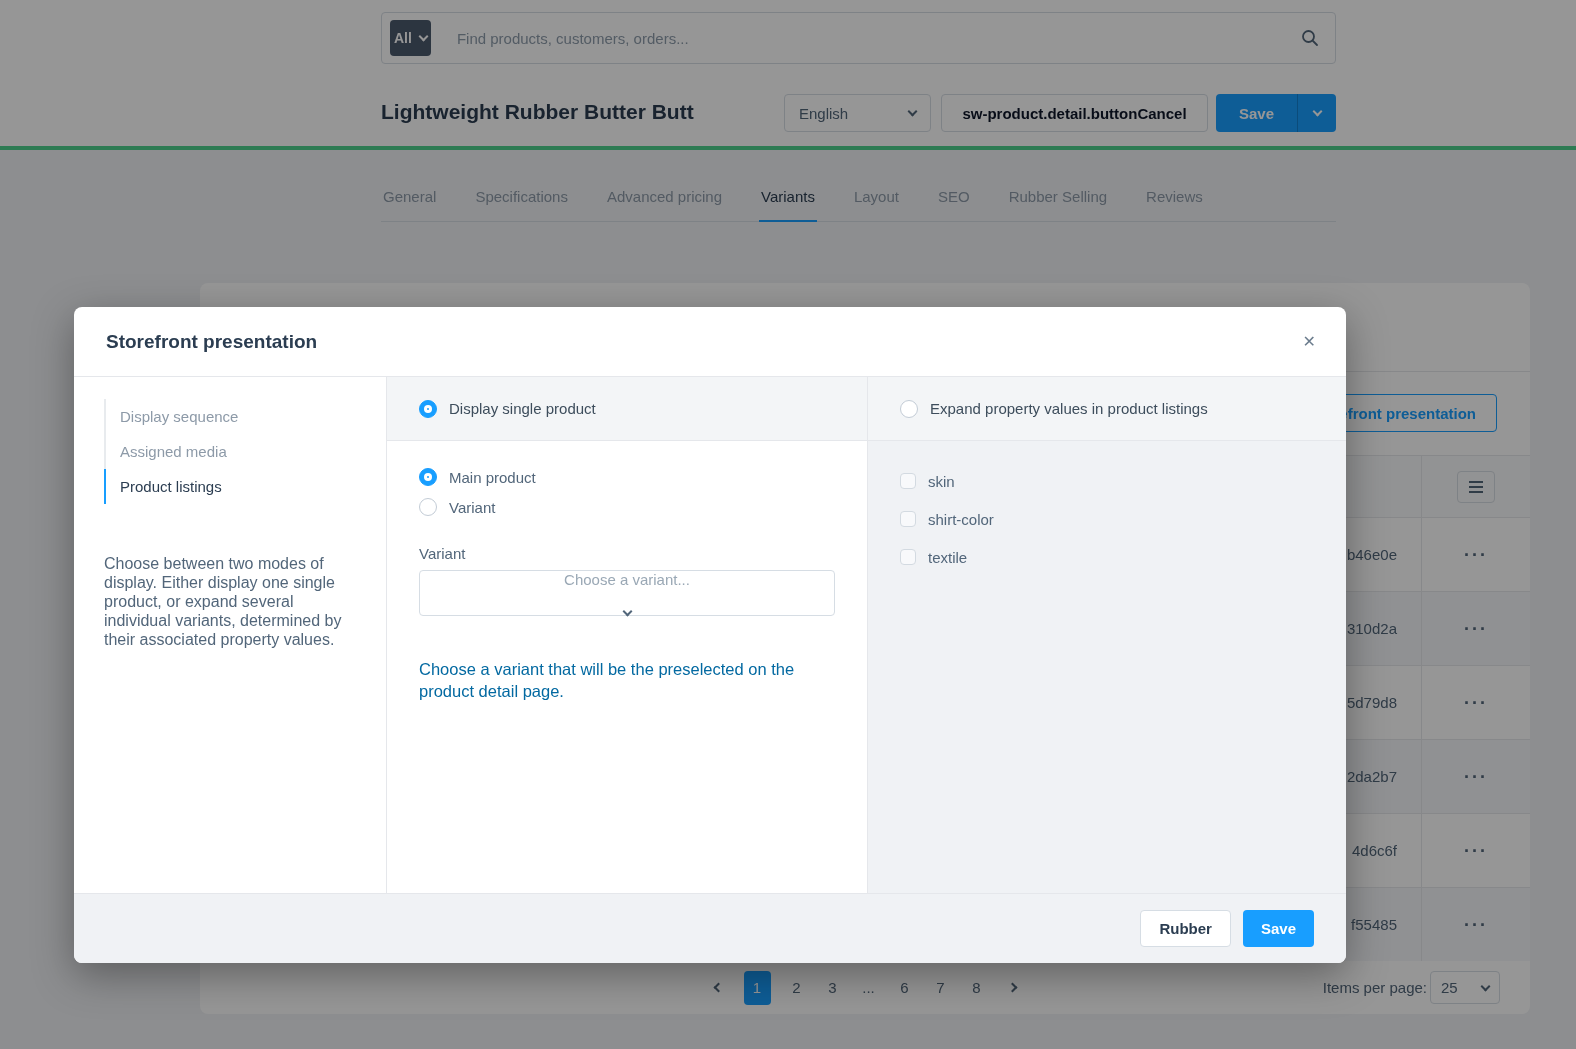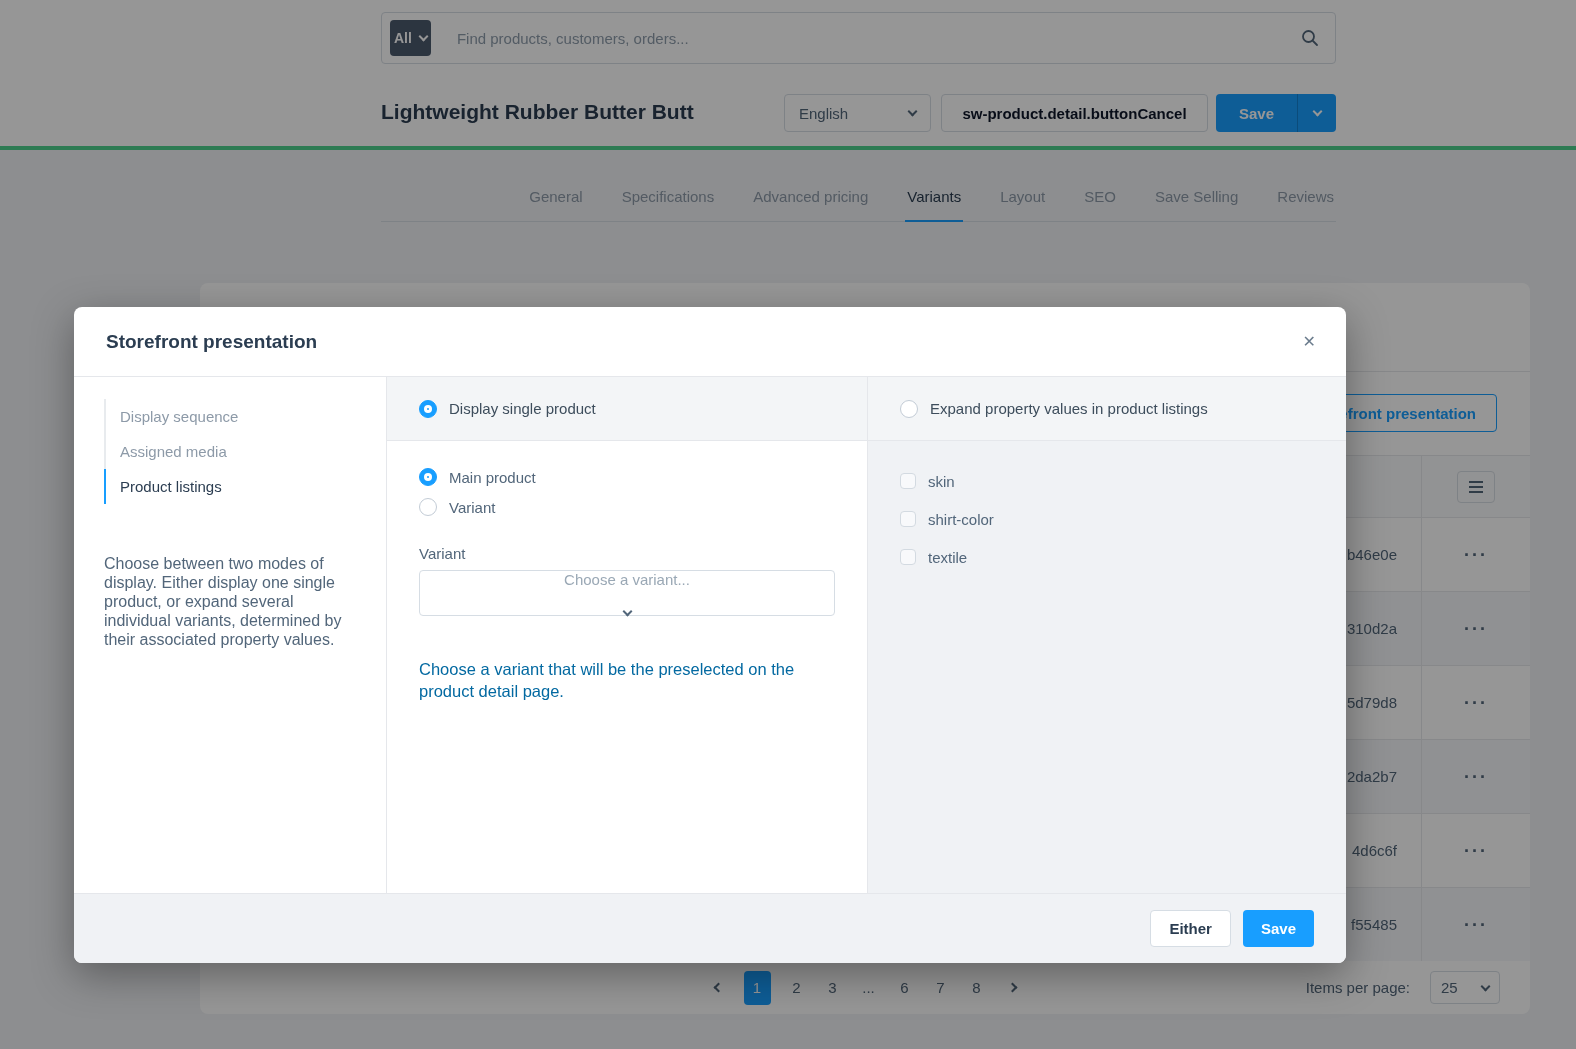--- a/index.html
+++ b/index.html
@@ -12,21 +12,21 @@
   .scope-pill { height:36px; background:#4b5a6e; border-radius:4px; color:#fff; display:flex; align-items:center; gap:8px; padding:0 4px; font-size:14px; font-weight:bold; cursor:pointer; }
   .search-input { flex:1; border:none; outline:none; margin-left:26px; font-size:15px; color:#52667a; background:transparent; }
   .search-input::placeholder { color:#8e9cab; }
   .smart-title { position:absolute; left:381px; top:100px; font-size:21px; font-weight:bold; color:#2b3d51; }
   .lang-select { position:absolute; left:784px; top:94px; width:147px; height:38px; border:1px solid #d6dde4; border-radius:4px; background:#fff; display:flex; align-items:center; justify-content:space-between; padding:0 14px; font-size:15px; color:#52667a; cursor:pointer;gap:9px; }
   .btn-cancel-top { position:absolute; left:941px; top:94px; width:267px; height:38px; background:#fff; border:1px solid #d6dde4; border-radius:4px; font-size:15px; font-weight:bold; color:#0f172a; display:flex; align-items:center; justify-content:center; cursor:pointer; }
   .btn-save-split { position:absolute; left:1216px; top:94px; height:38px; display:flex; border-radius:4px; overflow:hidden; }
   .btn-save-main { width:81px; background:#189eff; color:#fff; font-size:15px; font-weight:bold; display:flex; align-items:center; justify-content:center; cursor:pointer; }
   .btn-save-arrow { width:39px; background:#189eff; border-left:1px solid rgba(0,0,0,0.18); display:flex; align-items:center; justify-content:center; color:#fff; cursor:pointer; }
 
-  .tabsbar { position:absolute; left:381px; top:186px; width:955px; border-bottom:1px solid #d6dde4; display:flex; gap:35px;justify-content:flex-end; }
+  .tabsbar { position:absolute; left:381px; top:186px; width:955px; border-bottom:1px solid #d6dde4; display:flex; gap:35px; }
   .tab { font-size:15px; color:#8d9aa8; padding:2px 2px 15px; cursor:pointer; }
   .tab.active { color:#2b3d51; border-bottom:2px solid #189eff; margin-bottom:-1px; }
 
   
   .card { position:absolute; left:200px; top:283px; width:1330px; height:731px; background:#fff; border-radius:8px; }
   .card-head { height:89px; border-bottom:1px solid #e5e7eb; }
   .card-toolbar { position:relative; height:83px; }
   .btn-ghost { position:absolute; right:33px; top:22px; height:38px; padding:0 20px; background:#fff; border:1px solid #189eff; border-radius:4px; color:#189eff; font-size:15px; font-weight:bold; display:flex; align-items:center; cursor:pointer; }
   .tbl { position:absolute; left:0; top:172px; width:1330px; }
   .tbl-headrow { height:62px; display:flex; border-top:1px solid #e5e7eb; background:#f9fafb; }
@@ -35,21 +35,21 @@
   .cell-main { flex:1; display:flex; align-items:center; justify-content:flex-end; padding-right:24px; font-size:15px; color:#52667a; }
   .cell-actions { width:109px; border-left:1px solid #e5e7eb; display:flex; align-items:center; justify-content:center; }
   .btn-cols { width:38px; height:32px; border:1px solid #d6dde4; border-radius:4px; background:transparent; display:flex; flex-direction:column; align-items:center; justify-content:center; gap:3px; cursor:pointer; }
   .btn-cols i { display:block; width:14px; height:2px; background:#52667a; }
   .btn-dots { font-size:18px; font-weight:bold; color:#52667a; letter-spacing:2px; cursor:pointer; line-height:10px; }
 
   .pgzone { position:absolute; left:0; bottom:0; width:1330px; height:53px; display:flex; align-items:center; justify-content:center; }
   .pages { display:flex; align-items:center; gap:16px; }
   .pg-item { min-width:20px; height:34px; display:flex; align-items:center; justify-content:center; font-size:15px; color:#52667a; cursor:pointer; }
   .pg-item.active { width:27px; background:#189eff; border-radius:4px; color:#fff; }
-  .perpage { position:absolute; right:30px; top:0; height:53px; display:flex; align-items:center; gap:20px; }
+  .perpage { position:absolute; right:30px; top:0; height:53px; display:flex; align-items:center; gap:3px; }
   .perpage-label { font-size:15px; color:#52667a; }
   .perpage-select { width:70px; height:33px; border:1px solid #d6dde4; border-radius:4px; background:#fff; display:flex; align-items:center; justify-content:space-between; padding:0 10px; font-size:15px; color:#52667a; cursor:pointer; }
 
   
   .overlay { position:absolute; inset:0; background:rgba(0,0,0,0.41); z-index:5; }
   .modal { position:absolute; left:74px; top:307px; width:1272px; height:656px; background:#fff; border-radius:8px; z-index:10; box-shadow:0 12px 40px rgba(0,0,0,0.35); display:flex; flex-direction:column; }
   .m-head { height:70px; border-bottom:1px solid #e5e7eb; display:flex; align-items:center; justify-content:space-between; padding:0 30px 0 32px; }
   .m-title { font-size:19px; font-weight:bold; color:#2b3d51; }
   .m-close { font-size:16px; color:#6b7c8d; cursor:pointer; }
   .m-body { flex:1; display:flex; min-height:0; }
@@ -124,21 +124,21 @@
     </div>
   </div>
 
   <div class="tabsbar">
     <div class="tab">General</div>
     <div class="tab">Specifications</div>
     <div class="tab">Advanced pricing</div>
     <div class="tab active">Variants</div>
     <div class="tab">Layout</div>
     <div class="tab">SEO</div>
-    <div class="tab">Save Selling</div>
+    <div class="tab">Rubber Selling</div>
     <div class="tab">Reviews</div>
   </div>
 
   <div class="card">
     <div class="card-head"></div>
     <div class="card-toolbar">
       <div class="btn-ghost">Storefront presentation</div>
     </div>
     <div class="tbl">
       <div class="tbl-headrow">
@@ -271,18 +271,18 @@
           </div>
           <div class="check-row">
             <span class="checkbox"></span>
             <span class="check-label">textile</span>
           </div>
         </div>
       </div>
 
     </div>
     <div class="m-foot">
-      <button class="btn-modal-cancel">Either</button>
+      <button class="btn-modal-cancel">Rubber</button>
       <button class="btn-modal-save">Save</button>
     </div>
   </div>
 
 </div>
 
 </body></html>

